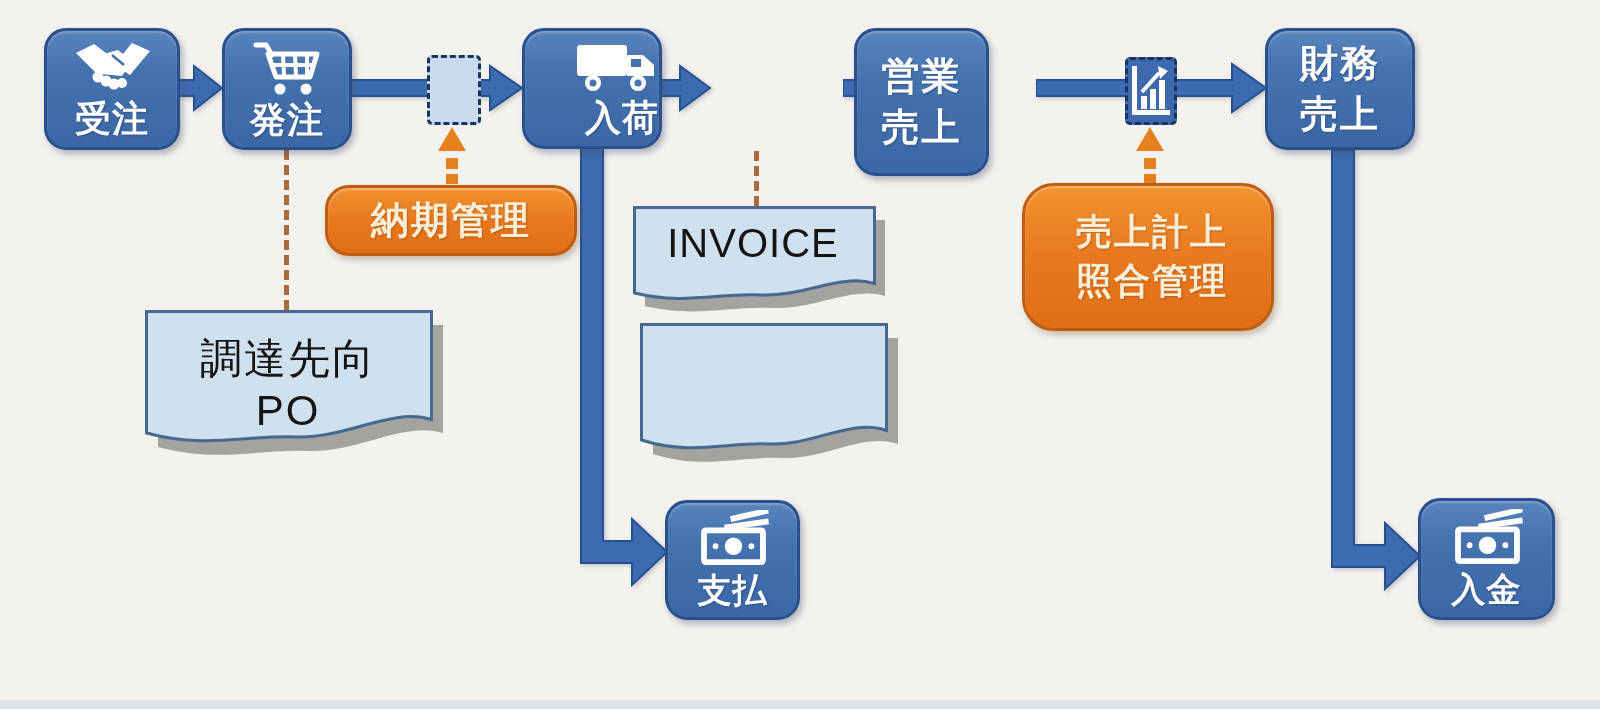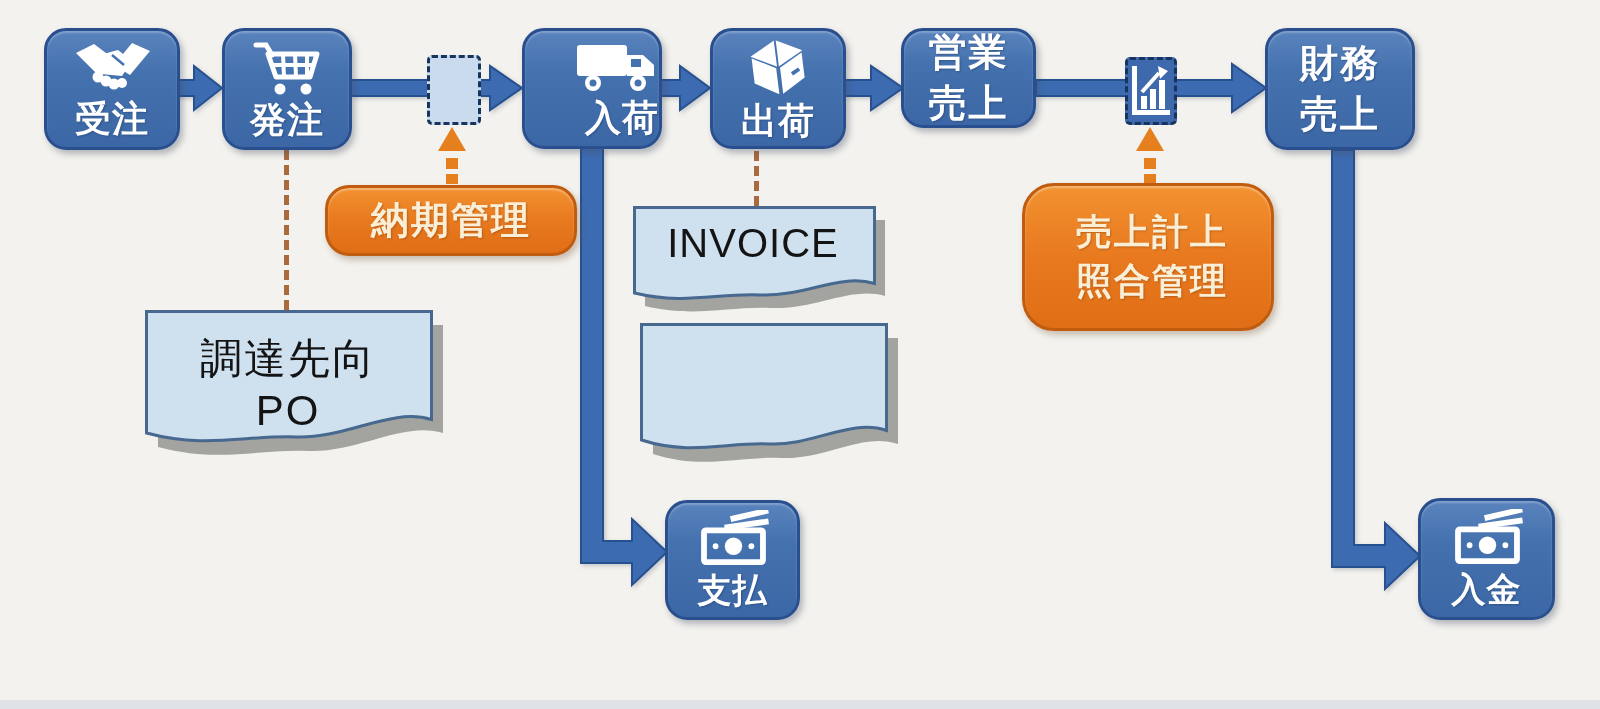--- a/index.html
+++ b/index.html
@@ -132,34 +132,22 @@
       <path d="M52,15 H68 L79,25 V36 H52 Z" fill="#ffffff"></path>
       <rect x="56" y="19" width="10" height="8" fill="#4472ae"></rect>
       <circle cx="18" cy="43" r="8" fill="#ffffff"></circle>
         <circle cx="18" cy="43" r="3.5" fill="#4472ae"></circle>
       <circle cx="63" cy="43" r="8" fill="#ffffff"></circle>
         <circle cx="63" cy="43" r="3.5" fill="#4472ae"></circle>
     </svg>
     <span class="nlabel">入荷</span>
   </div>
 
-  <div class="node" style="left:710px;top:28px;width:136px;height:121px;">
-    <svg class="icon" width="62" height="60" viewBox="0 0 62 62">
-      <g transform="rotate(-7 31 31)">
-        <polygon points="31,3 58,17 31,31 4,17" fill="#ffffff"></polygon>
-        <polygon points="5,19 29,32 29,59 5,45" fill="#ffffff"></polygon>
-        <polygon points="57,19 33,32 33,59 57,45" fill="#ffffff"></polygon>
-        <line x1="31" y1="3" x2="31" y2="31" stroke="#4472ae" stroke-width="2"></line>
-        <rect x="44" y="36" width="9" height="4" transform="rotate(-27 48 38)" fill="#4472ae"></rect>
-      </g>
-    </svg>
-    <span class="nlabel">出荷</span>
-  </div>
-
-  <div class="node" style="left:901px;top:28px;width:135px;height:100px;">
+
+  <div class="node" style="left:854px;top:28px;width:135px;height:148px;">
     <div class="nlabel2">
         <div>営業</div>
         <div>売上</div>
       </div>
   </div>
 
   <div class="chart-box" style="left:1125px;top:57px;width:52px;height:68px;">
     <svg width="38" height="54" viewBox="0 0 38 54">
       <rect x="0" y="2" width="5" height="48" fill="#ffffff"></rect>
       <rect x="0" y="46" width="38" height="5" fill="#ffffff"></rect>

